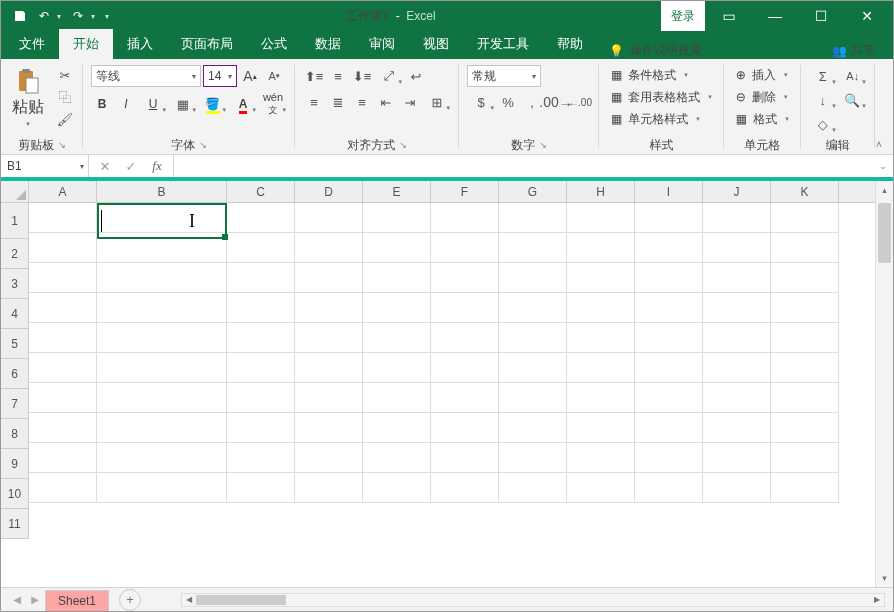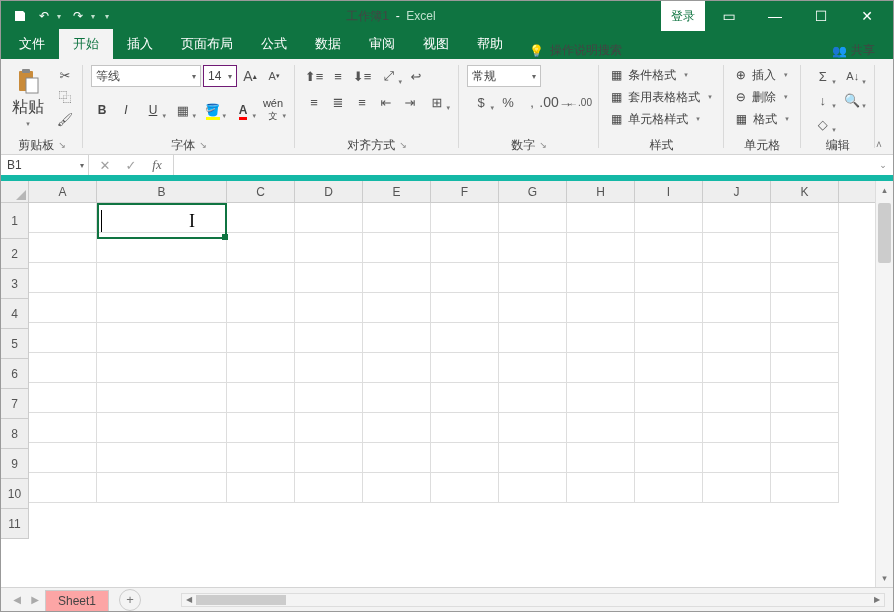--- a/index.html
+++ b/index.html
@@ -22,40 +22,40 @@
 .ribbon{height:96px;background:#f3f3f3;display:flex;border-bottom:1px solid #d4d4d4;position:relative}
 .group{display:flex;flex-direction:column;padding:4px 6px 0;position:relative}
 .group:after{content:"";position:absolute;right:0;top:6px;bottom:6px;width:1px;background:#d9d9d9}
 .group-body{flex:1;display:flex;align-items:flex-start;gap:4px}
 .group-label{height:18px;text-align:center;font-size:11px;color:#666;display:flex;align-items:center;justify-content:center;gap:4px}
 .group-label .dlg{font-size:9px;color:#888;cursor:pointer}
 .bigbtn{display:flex;flex-direction:column;align-items:center;justify-content:center;width:42px;height:68px;cursor:pointer;gap:2px}
 .bigbtn .ic{width:28px;height:28px;display:flex;align-items:center;justify-content:center;font-size:20px}
 .clip-mini{display:flex;flex-direction:column;gap:2px;padding-top:2px}
 .clip-mini button{background:none;border:none;width:24px;height:20px;cursor:pointer;display:flex;align-items:center;justify-content:center;font-size:13px;color:#555}
-.font-col{display:flex;flex-direction:column;gap:12px;padding:2px}
+.font-col{display:flex;flex-direction:column;gap:6px;padding:2px}
 .font-row{display:flex;align-items:center;gap:2px}
 .font-name{width:110px;height:22px;border:1px solid #c4c4c4;background:#fff;padding:0 4px;display:flex;align-items:center;font-size:12px;cursor:pointer}
 .font-name .dd{margin-left:auto;font-size:8px;color:#666}
 .font-size{width:34px;height:22px;border:1px solid #701a75;background:#fff;padding:0 4px;display:flex;align-items:center;font-size:12px;cursor:pointer}
 .font-size .dd{margin-left:auto;font-size:8px;color:#666}
 .ibtn{width:22px;height:22px;background:none;border:none;cursor:pointer;display:flex;align-items:center;justify-content:center;font-size:13px;color:#555}
 .ibtn.sd{width:28px;position:relative}
 .ibtn.sd:after{content:"▾";font-size:7px;position:absolute;right:1px;bottom:1px;color:#777}
 .align-col{display:flex;flex-direction:column;gap:4px;padding:2px}
 .num-col{display:flex;flex-direction:column;gap:4px;padding:2px}
 .num-sel{width:74px;height:22px;border:1px solid #c4c4c4;background:#fff;padding:0 4px;display:flex;align-items:center;font-size:12px;cursor:pointer}
 .num-sel .dd{margin-left:auto;font-size:8px;color:#666}
 .styles-col{display:flex;flex-direction:column;gap:2px;padding:2px}
 .style-btn{display:flex;align-items:center;gap:6px;height:20px;cursor:pointer;padding:0 4px;font-size:12px;color:#555}
 .style-btn .dd{font-size:7px;color:#777;margin-left:2px}
 .cells-col{display:flex;flex-direction:column;gap:2px;padding:2px}
 .edit-col{display:flex;flex-direction:column;gap:2px;padding:2px}
 .ribbon-collapse{position:absolute;right:6px;bottom:2px;width:16px;height:16px;cursor:pointer;display:flex;align-items:center;justify-content:center;color:#777;font-size:10px}
-.formula-bar{height:26px;display:flex;align-items:center;border-bottom:6px solid #14b8a6;background:#fff}
+.formula-bar{height:26px;display:flex;align-items:center;border-bottom:4px solid #14b8a6;background:#fff}
 .name-box{width:88px;height:100%;border-right:1px solid #d4d4d4;display:flex;align-items:center}
 .name-box input{border:none;width:68px;padding:0 6px;font-size:12px;outline:none}
 .name-box .dd{font-size:8px;color:#666;margin-left:auto;padding-right:4px;cursor:pointer}
 .fb-btns{display:flex;align-items:center;padding:0 4px;gap:2px}
 .fb-btns button{background:none;border:none;width:24px;height:22px;cursor:pointer;color:#a0a0a0;font-size:13px;display:flex;align-items:center;justify-content:center}
 .fb-btns button.fx{font-style:italic;color:#666;font-family:serif}
 .fb-input{flex:1;border-left:1px solid #d4d4d4;height:100%}
 .fb-input input{width:100%;height:100%;border:none;padding:0 6px;font-size:12px;outline:none}
 .fb-expand{width:20px;display:flex;align-items:center;justify-content:center;color:#888;font-size:9px;cursor:pointer}
 .grid-area{flex:1;display:flex;position:relative;overflow:hidden}
@@ -122,20 +122,21 @@
 
 <div class="tabs">
   <div class="tab">文件</div>
   <div class="tab active">开始</div>
   <div class="tab">插入</div>
   <div class="tab">页面布局</div>
   <div class="tab">公式</div>
   <div class="tab">数据</div>
   <div class="tab">审阅</div>
   <div class="tab">视图</div>
+  <div class="tab">开发工具</div>
   <div class="tab">帮助</div>
   <div class="tell">
       <span>💡</span>
       <span>操作说明搜索</span>
     </div>
   <div class="spacer"></div>
   <div class="share">
       <span>👥</span>
       <span>共享</span>
     </div>

